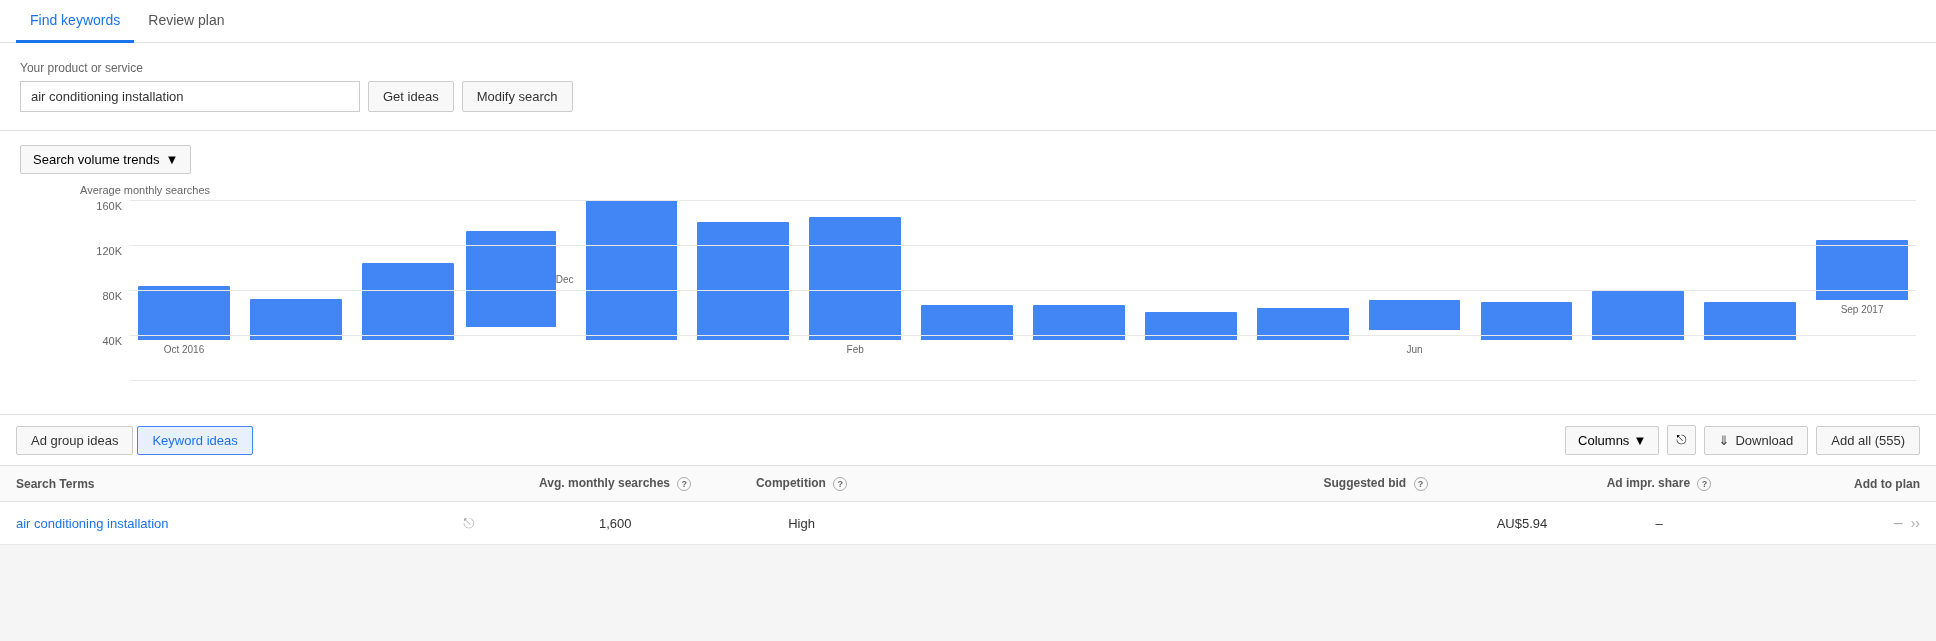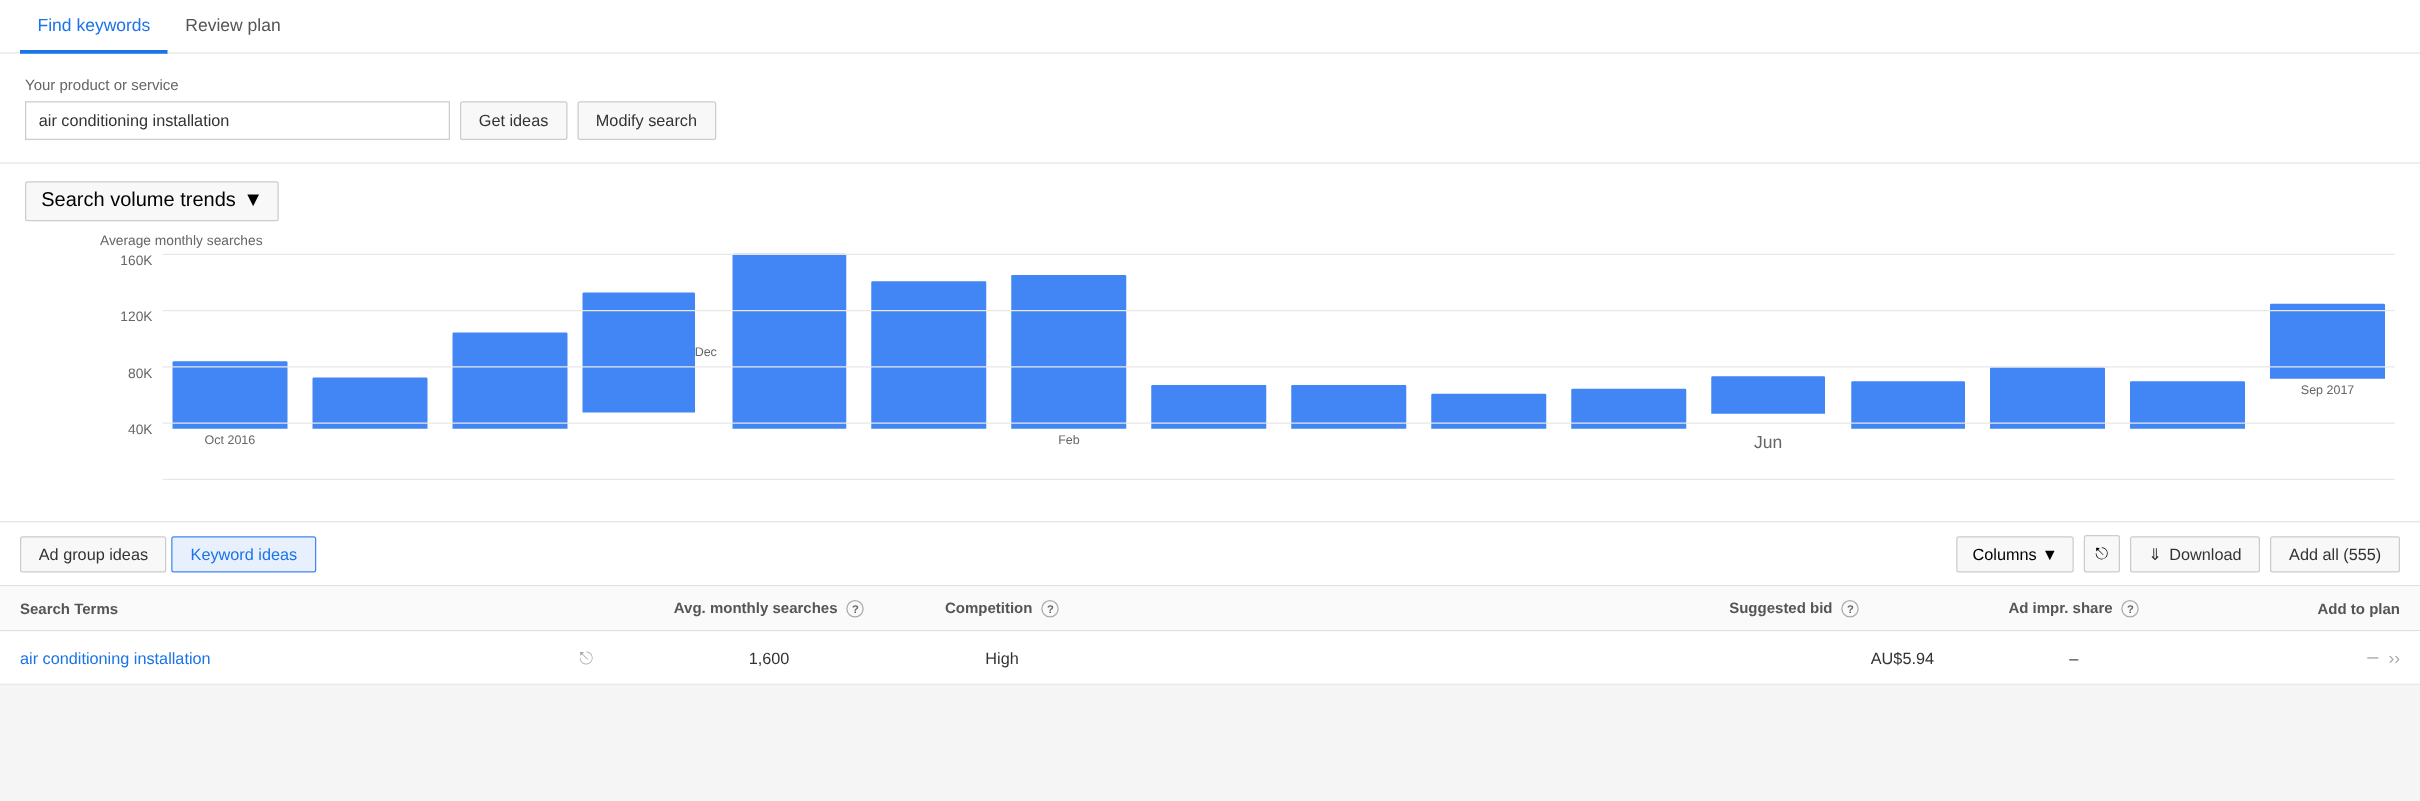--- a/index.html
+++ b/index.html
@@ -73,21 +73,21 @@
       padding: 14px 20px 10px 20px;
       border-bottom: 1px solid #e0e0e0;
     }
     .chart-controls {
       margin-bottom: 10px;
     }
     .dropdown-btn {
       padding: 6px 12px;
       border: 1px solid #ccc;
       background: #f8f8f8;
-      font-size: 16px;
+      font-size: 13px;
       cursor: pointer;
       border-radius: 2px;
       display: inline-flex;
       align-items: center;
       gap: 6px;
     }
     .chart-area {
       position: relative;
       height: 220px;
       padding-left: 60px;
@@ -179,21 +179,21 @@
       border-bottom: 1px solid #e0e0e0;
       font-size: 12px;
       color: #555;
       font-weight: 600;
     }
     .col-search-terms { flex: 3; }
     .col-chart { width: 40px; }
     .col-avg-monthly { flex: 1.5; text-align: center; }
     .col-competition { flex: 1; text-align: center; }
     .col-spacer { flex: 3; }
-    .col-suggested-bid { flex: 1.5; text-align: center; }
+    .col-suggested-bid { flex: 1.5; text-align: left; }
     .col-ad-impr { flex: 1.5; text-align: center; }
     .col-add-to-plan { flex: 1; text-align: right; }
 
     .table-row {
       display: flex;
       align-items: center;
       padding: 12px 16px;
       border-bottom: 1px solid #e8e8e8;
       background: #fff;
       font-size: 13px;
@@ -323,21 +323,21 @@
             <div style="flex: 1 1 0%; display: flex; flex-direction: column; align-items: center; justify-content: flex-end; height: 100%;">
               <div style="background: rgb(66, 133, 244); width: 85%; border-radius: 1px 1px 0px 0px; height: 17.5%;"></div>
               <div style="font-size: 10px; color: rgb(102, 102, 102); margin-top: 4px; white-space: nowrap; min-height: 14px;"></div>
             </div>
             <div style="flex: 1 1 0%; display: flex; flex-direction: column; align-items: center; justify-content: flex-end; height: 100%;">
               <div style="background: rgb(66, 133, 244); width: 85%; border-radius: 1px 1px 0px 0px; height: 20%;"></div>
               <div style="font-size: 10px; color: rgb(102, 102, 102); margin-top: 4px; white-space: nowrap; min-height: 14px;"></div>
             </div>
             <div style="flex: 1 1 0%; display: flex; flex-direction: column; align-items: center; justify-content: flex-end; height: 100%;">
               <div style="background: rgb(66, 133, 244); width: 85%; border-radius: 1px 1px 0px 0px; height: 18.75%;"></div>
-              <div style="font-size: 14px; color: rgb(102, 102, 102); margin-top: 14px; white-space: nowrap; min-height: 14px;">Jun</div>
+              <div style="font-size: 10px; color: rgb(102, 102, 102); margin-top: 14px; white-space: nowrap; min-height: 14px;">Jun</div>
             </div>
             <div style="flex: 1 1 0%; display: flex; flex-direction: column; align-items: center; justify-content: flex-end; height: 100%;">
               <div style="background: rgb(66, 133, 244); width: 85%; border-radius: 1px 1px 0px 0px; height: 23.75%;"></div>
               <div style="font-size: 10px; color: rgb(102, 102, 102); margin-top: 4px; white-space: nowrap; min-height: 14px;"></div>
             </div>
             <div style="flex: 1 1 0%; display: flex; flex-direction: column; align-items: center; justify-content: flex-end; height: 100%;">
               <div style="background: rgb(66, 133, 244); width: 85%; border-radius: 1px 1px 0px 0px; height: 31.25%;"></div>
               <div style="font-size: 10px; color: rgb(102, 102, 102); margin-top: 4px; white-space: nowrap; min-height: 14px;"></div>
             </div>
             <div style="flex: 1 1 0%; display: flex; flex-direction: column; align-items: center; justify-content: flex-end; height: 100%;">

